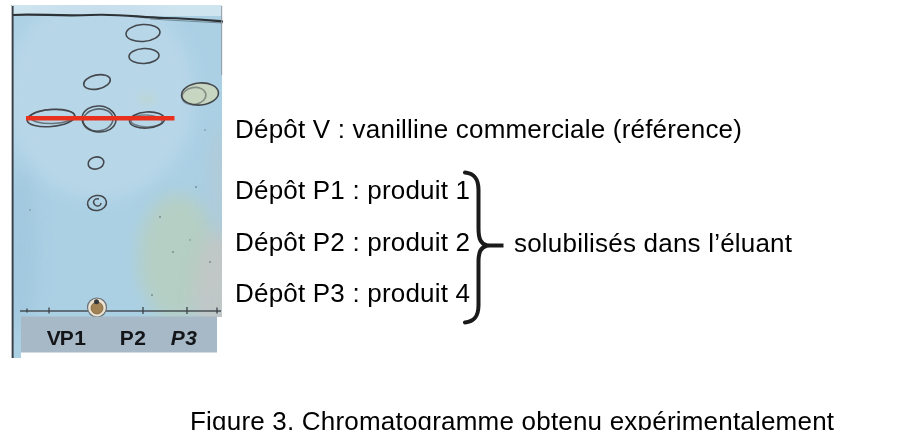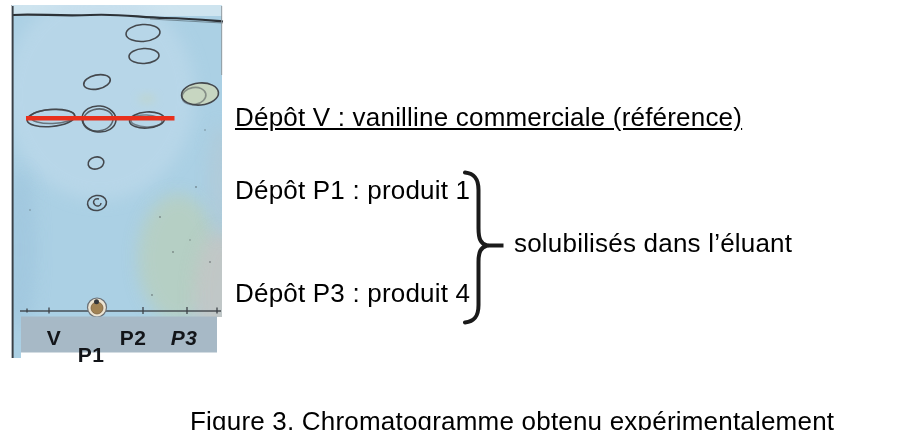--- a/index.html
+++ b/index.html
@@ -119,26 +119,27 @@
     <rect x="21" y="316.5" width="196" height="36" fill="#a7b9c6"></rect>
 
     <g>
       <line x1="11.5" y1="5" x2="11.5" y2="358" stroke="#7f8a92" stroke-width="1" opacity="0.6"></line>
       <line x1="12.8" y1="6" x2="12.8" y2="358" stroke="#3a4046" stroke-width="1.6"></line>
       <line x1="221.6" y1="6" x2="221.6" y2="75" stroke="#8f999e" stroke-width="1.2" opacity="0.8"></line>
     </g>
   </svg>
 
   <span class="lane-label" style="left:54px; top:327px;">V</span>
-  <span class="lane-label" style="left:91px; top:327px;margin-top:17px;">P1</span>
+  <span class="lane-label" style="left:73px; top:327px;">P1</span>
   <span class="lane-label" style="left:133px; top:327px;">P2</span>
   <span class="lane-label" style="left:184px; top:327px;font-style:italic;">P3</span>
 
-  <div class="t" style="left:235px; top:104px;text-decoration:underline;">Dépôt V : vanilline commerciale (référence)</div>
+  <div class="t" style="left:235px; top:116px;">Dépôt V : vanilline commerciale (référence)</div>
   <div class="t" style="left:235px; top:177px;">Dépôt P1 : produit 1</div>
+  <div class="t" style="left:235px; top:229px;">Dépôt P2 : produit 2</div>
   <div class="t" style="left:235px; top:280px;">Dépôt P3 : produit 4</div>
 
   <svg class="brace-svg" viewBox="455 165 60 170" width="60" height="170">
     <path d="M465,172.5 C474,173.5 478.5,178 478.5,190
              L478.5,228 C478.5,239 480.5,243.5 487,245.5
              C480.5,247.5 478.5,252 478.5,262
              L478.5,305 C478.5,317 474,321.5 465,322.5" stroke="#1a1a1a" stroke-width="4" fill="none" stroke-linecap="round"></path>
     <line x1="487.5" y1="245.5" x2="503.5" y2="245.5" stroke="#1a1a1a" stroke-width="4"></line>
   </svg>
 

